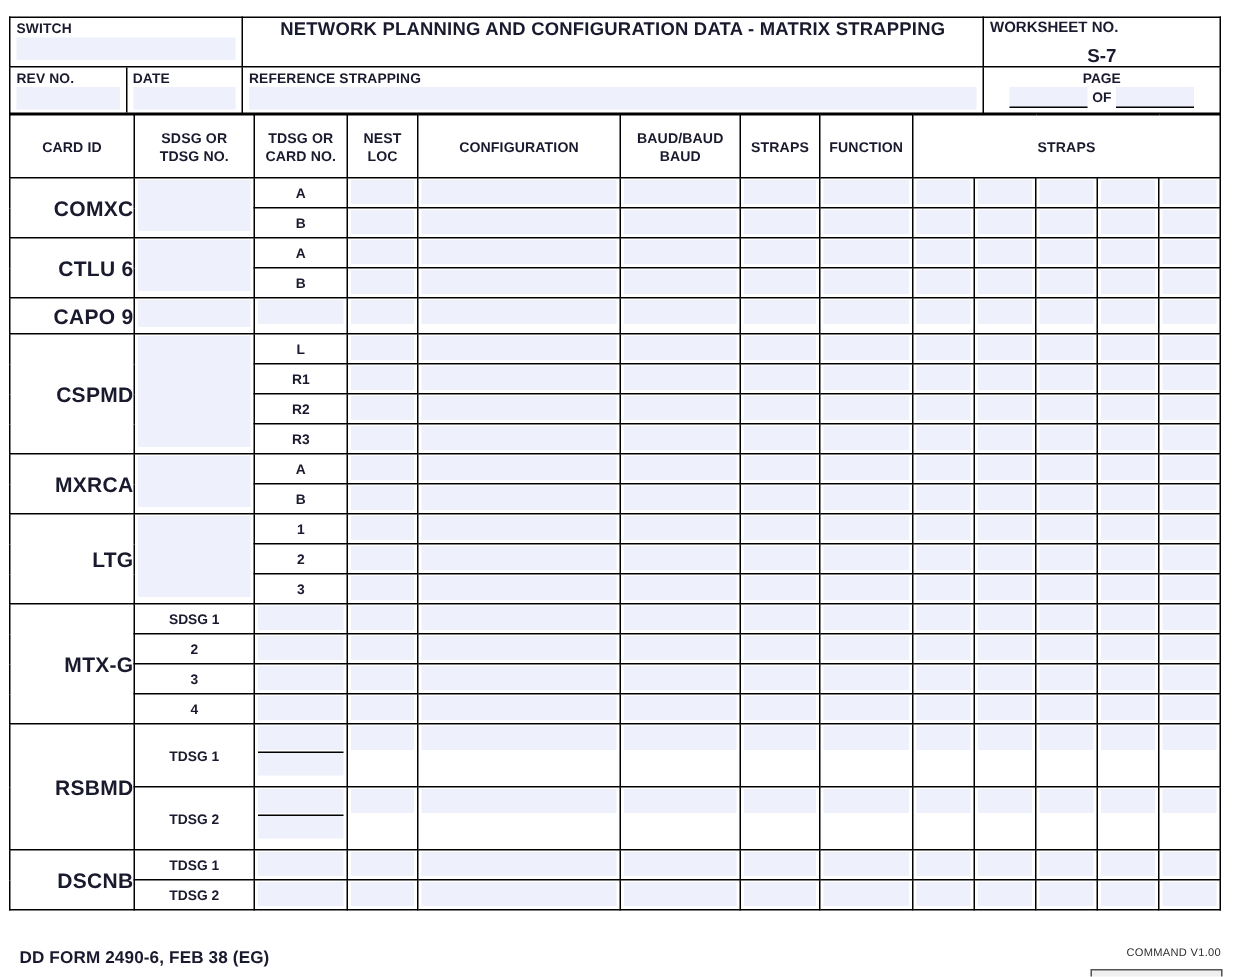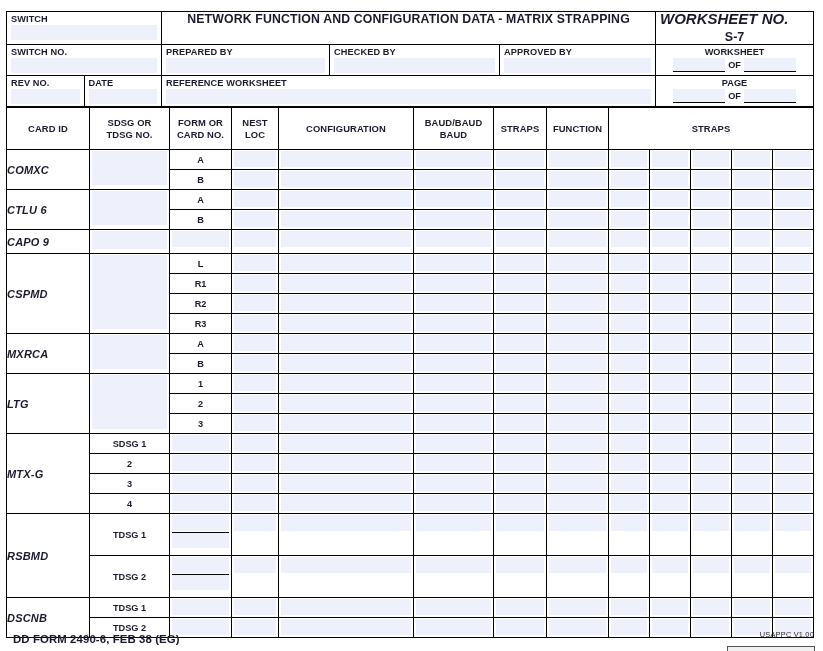--- a/index.html
+++ b/index.html
@@ -63,25 +63,24 @@
   
   .hdr-title {
     text-align: center;
     font-size: 12.3px;
     font-weight: bold;
     letter-spacing: .15px;
     line-height: 14px;
     padding-top: 14px;
   }
   .ws-no-lbl {
-    font-size: 15px;
+    font-size: 10px;
     font-weight: bold;
     padding: 2px 0 0 4px;
     line-height: 10px;
-    font-style: italic;
   }
   .ws-no-val {
     text-align: center;
     font-size: 12.5px;
     font-weight: bold;
     padding-top: 6px;
   }
   .centerlbl {
     text-align: center;
     font-size: 9.2px;
@@ -114,26 +113,25 @@
     font-size: 9.4px;
     font-weight: bold;
     line-height: 11.5px;
     vertical-align: middle;
     letter-spacing: .1px;
   }
   table.grid td.colhead { vertical-align: middle; }
 
   
   .cardid {
-    text-align: left;
-    font-size: 11px;
+    text-align: right;
+    font-size: 14px;
     font-weight: bold;
     vertical-align: middle;
     letter-spacing: .2px;
-    font-style: italic;
   }
   table.grid td.cardid { vertical-align: middle; }
   .unitlbl {
     text-align: center;
     font-size: 9.2px;
     font-weight: bold;
     vertical-align: middle;
   }
   table.grid td.unitlbl { vertical-align: middle; }
 
@@ -199,51 +197,25 @@
       <col style="width:156px">
       <col style="width:158px">
     </colgroup>
     <tbody>
       <tr>
         <td>
           <div class="lbl">SWITCH</div>
           <input class="fld" type="text" style="">
         </td>
         <td colspan="3" class="hdr-title">
-          <span>NETWORK FUNCTION AND CONFIGURATION DATA - MATRIX STRAPPING</span>
+          <span>NETWORK PLANNING AND CONFIGURATION DATA - MATRIX STRAPPING</span>
         </td>
         <td>
           <div class="ws-no-lbl">WORKSHEET NO.</div>
           <div class="ws-no-val">S-7</div>
-        </td>
-      </tr>
-      <tr>
-        <td>
-          <div class="lbl">SWITCH NO.</div>
-          <input class="fld" type="text" style="">
-        </td>
-        <td>
-          <div class="lbl">PREPARED BY</div>
-          <input class="fld" type="text" style="">
-        </td>
-        <td>
-          <div class="lbl">CHECKED BY</div>
-          <input class="fld" type="text" style="">
-        </td>
-        <td>
-          <div class="lbl">APPROVED BY</div>
-          <input class="fld" type="text" style="">
-        </td>
-        <td>
-          <div class="centerlbl">WORKSHEET</div>
-          <div class="ofrow">
-            <input class="fld" type="text" style="">
-            <span class="oftxt">OF</span>
-            <input class="fld" type="text" style="">
-          </div>
         </td>
       </tr>
       <tr>
         <td style="padding:0">
           <table class="grid" style="width:100%;border:none">
             <colgroup>
                 <col style="width:50%">
                 <col style="width:50%">
               </colgroup>
             <tbody>
@@ -254,21 +226,21 @@
               </td>
               <td style="border:none">
                 <div class="lbl">DATE</div>
                 <input class="fld" type="text" style="">
               </td>
             </tr>
               </tbody>
           </table>
         </td>
         <td colspan="3">
-          <div class="lbl">REFERENCE WORKSHEET</div>
+          <div class="lbl">REFERENCE STRAPPING</div>
           <input class="fld" type="text" style="">
         </td>
         <td>
           <div class="centerlbl">PAGE</div>
           <div class="ofrow">
             <input class="fld" type="text" style="">
             <span class="oftxt">OF</span>
             <input class="fld" type="text" style="">
           </div>
         </td>
@@ -293,21 +265,21 @@
         <col style="width:41px">
     </colgroup>
     <tbody id="matrix-body">
       <tr style="height:42px">
         <td class="colhead">CARD ID</td>
         <td class="colhead">
           <span>SDSG OR</span><br>
           <span>TDSG NO.</span>
         </td>
         <td class="colhead">
-          <span>FORM OR</span><br>
+          <span>TDSG OR</span><br>
           <span>CARD NO.</span>
         </td>
         <td class="colhead">
           <span>NEST</span><br>
           <span>LOC</span>
         </td>
         <td class="colhead">CONFIGURATION</td>
         <td class="colhead">
           <span>BAUD/BAUD</span><br>
           <span>BAUD</span>
@@ -1095,19 +1067,19 @@
           </td>
           <td class="cellfld">
             <input type="text" class="fld" style="">
           </td>
         </tr>
       </tbody>
   </table>
 
   <div class="footer">
     <span class="formno">DD FORM 2490-6, FEB 38 (EG)</span>
-    <span class="usappc">USAPPC V1.00</span>
+    <span class="usappc">COMMAND V1.00</span>
     <span class="resetwrap">
       <button class="resetbtn">Reset</button>
     </span>
   </div>
 
 </div>
 
 </body></html>

